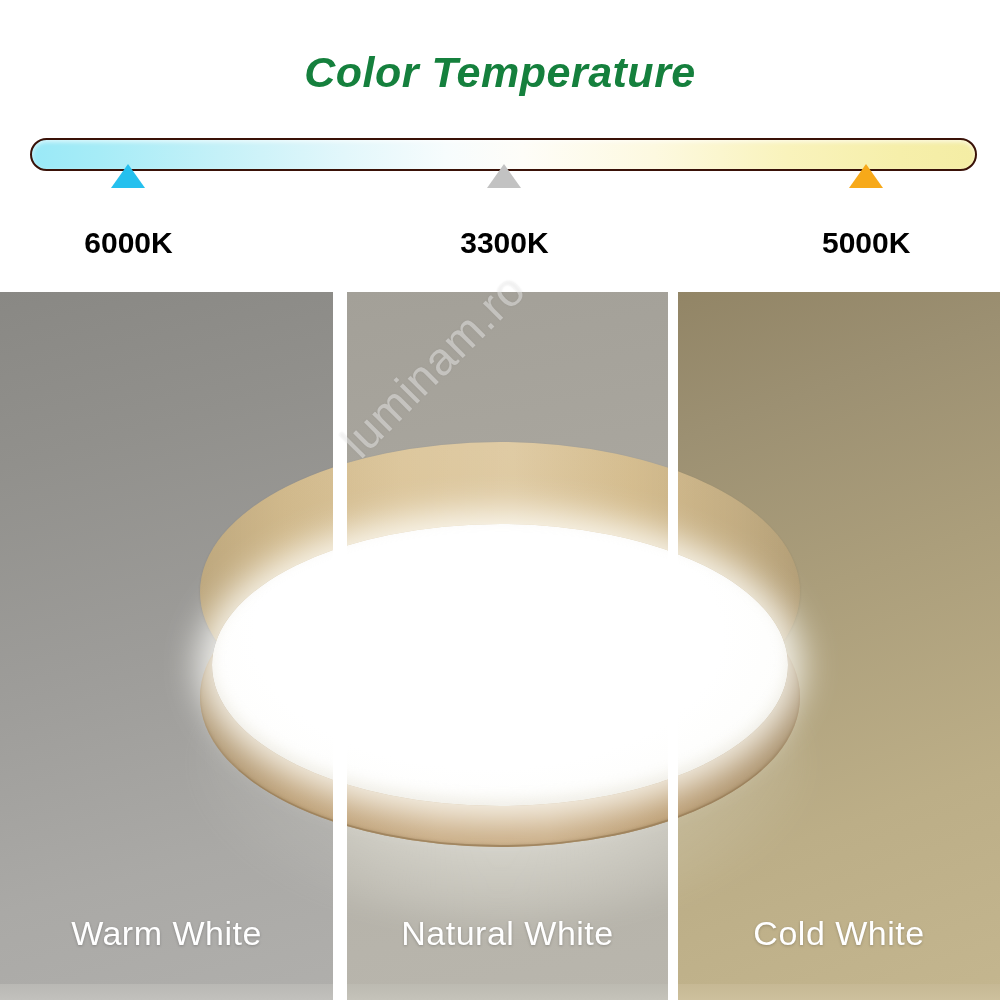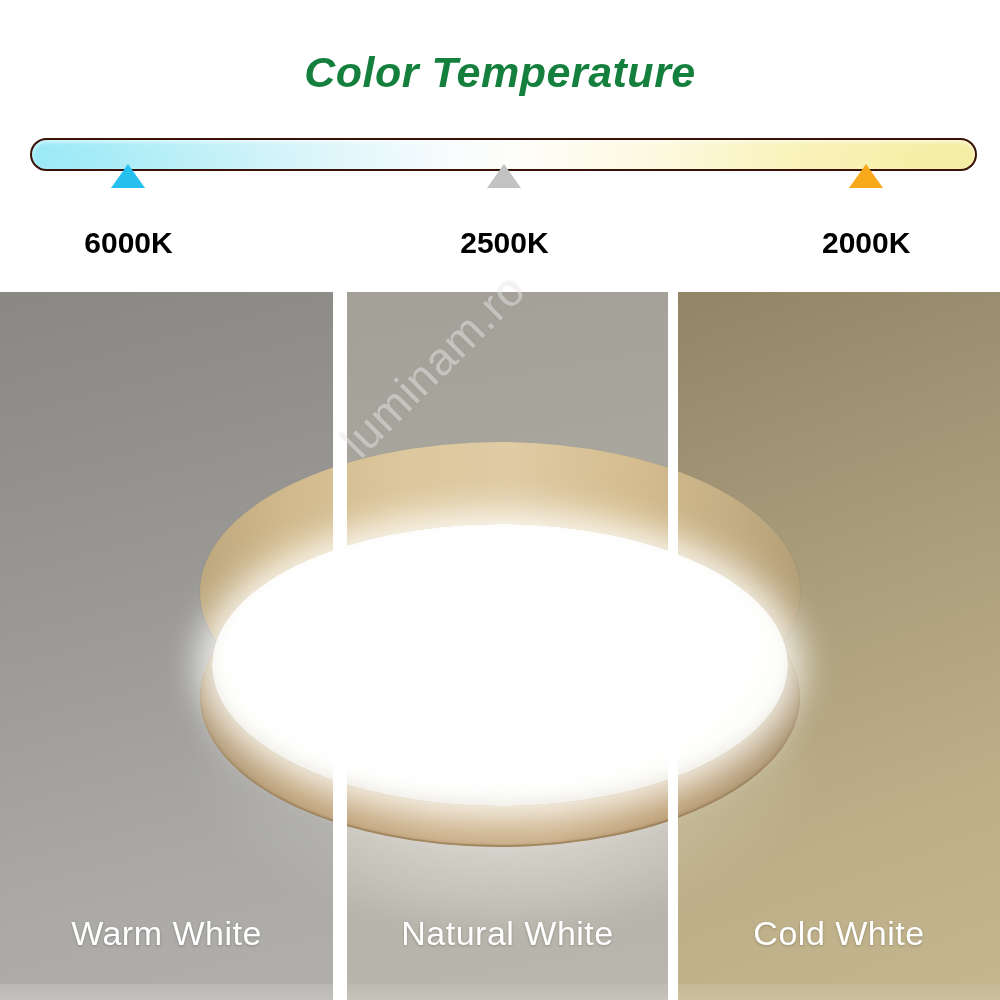--- a/index.html
+++ b/index.html
@@ -199,26 +199,26 @@
   <div id="scale-wrap">
     <div id="gradient-bar"></div>
 
     <div class="marker" style="left:10.4%; top:26px;">
       <div class="tri" style="border-bottom:24px solid #25c0ee;"></div>
       <div class="lbl">6000K</div>
     </div>
 
     <div class="marker" style="left:50.1%; top:26px;">
       <div class="tri" style="border-bottom:24px solid #c2c2c2;"></div>
-      <div class="lbl">2500K</div>
+      <div class="lbl">3300K</div>
     </div>
 
     <div class="marker" style="left:88.3%; top:26px;">
       <div class="tri" style="border-bottom:24px solid #f7a919;"></div>
-      <div class="lbl">2000K</div>
+      <div class="lbl">5000K</div>
     </div>
   </div>
 </div>
 
 <div id="scene">
 
   <div class="panel" id="panel-natural">
     <div class="panel-bg" style="background:linear-gradient(170deg,#a3a098 0%,#a8a59d 25%,#afaca3 55%,#b6b3aa 80%,#b9b6ad 100%);"></div>
     <div class="floor-band" style="background:linear-gradient(to bottom,#bcbab1,#c5c3ba);"></div>
     <div class="lamp-layer" style="left:-347px;">

